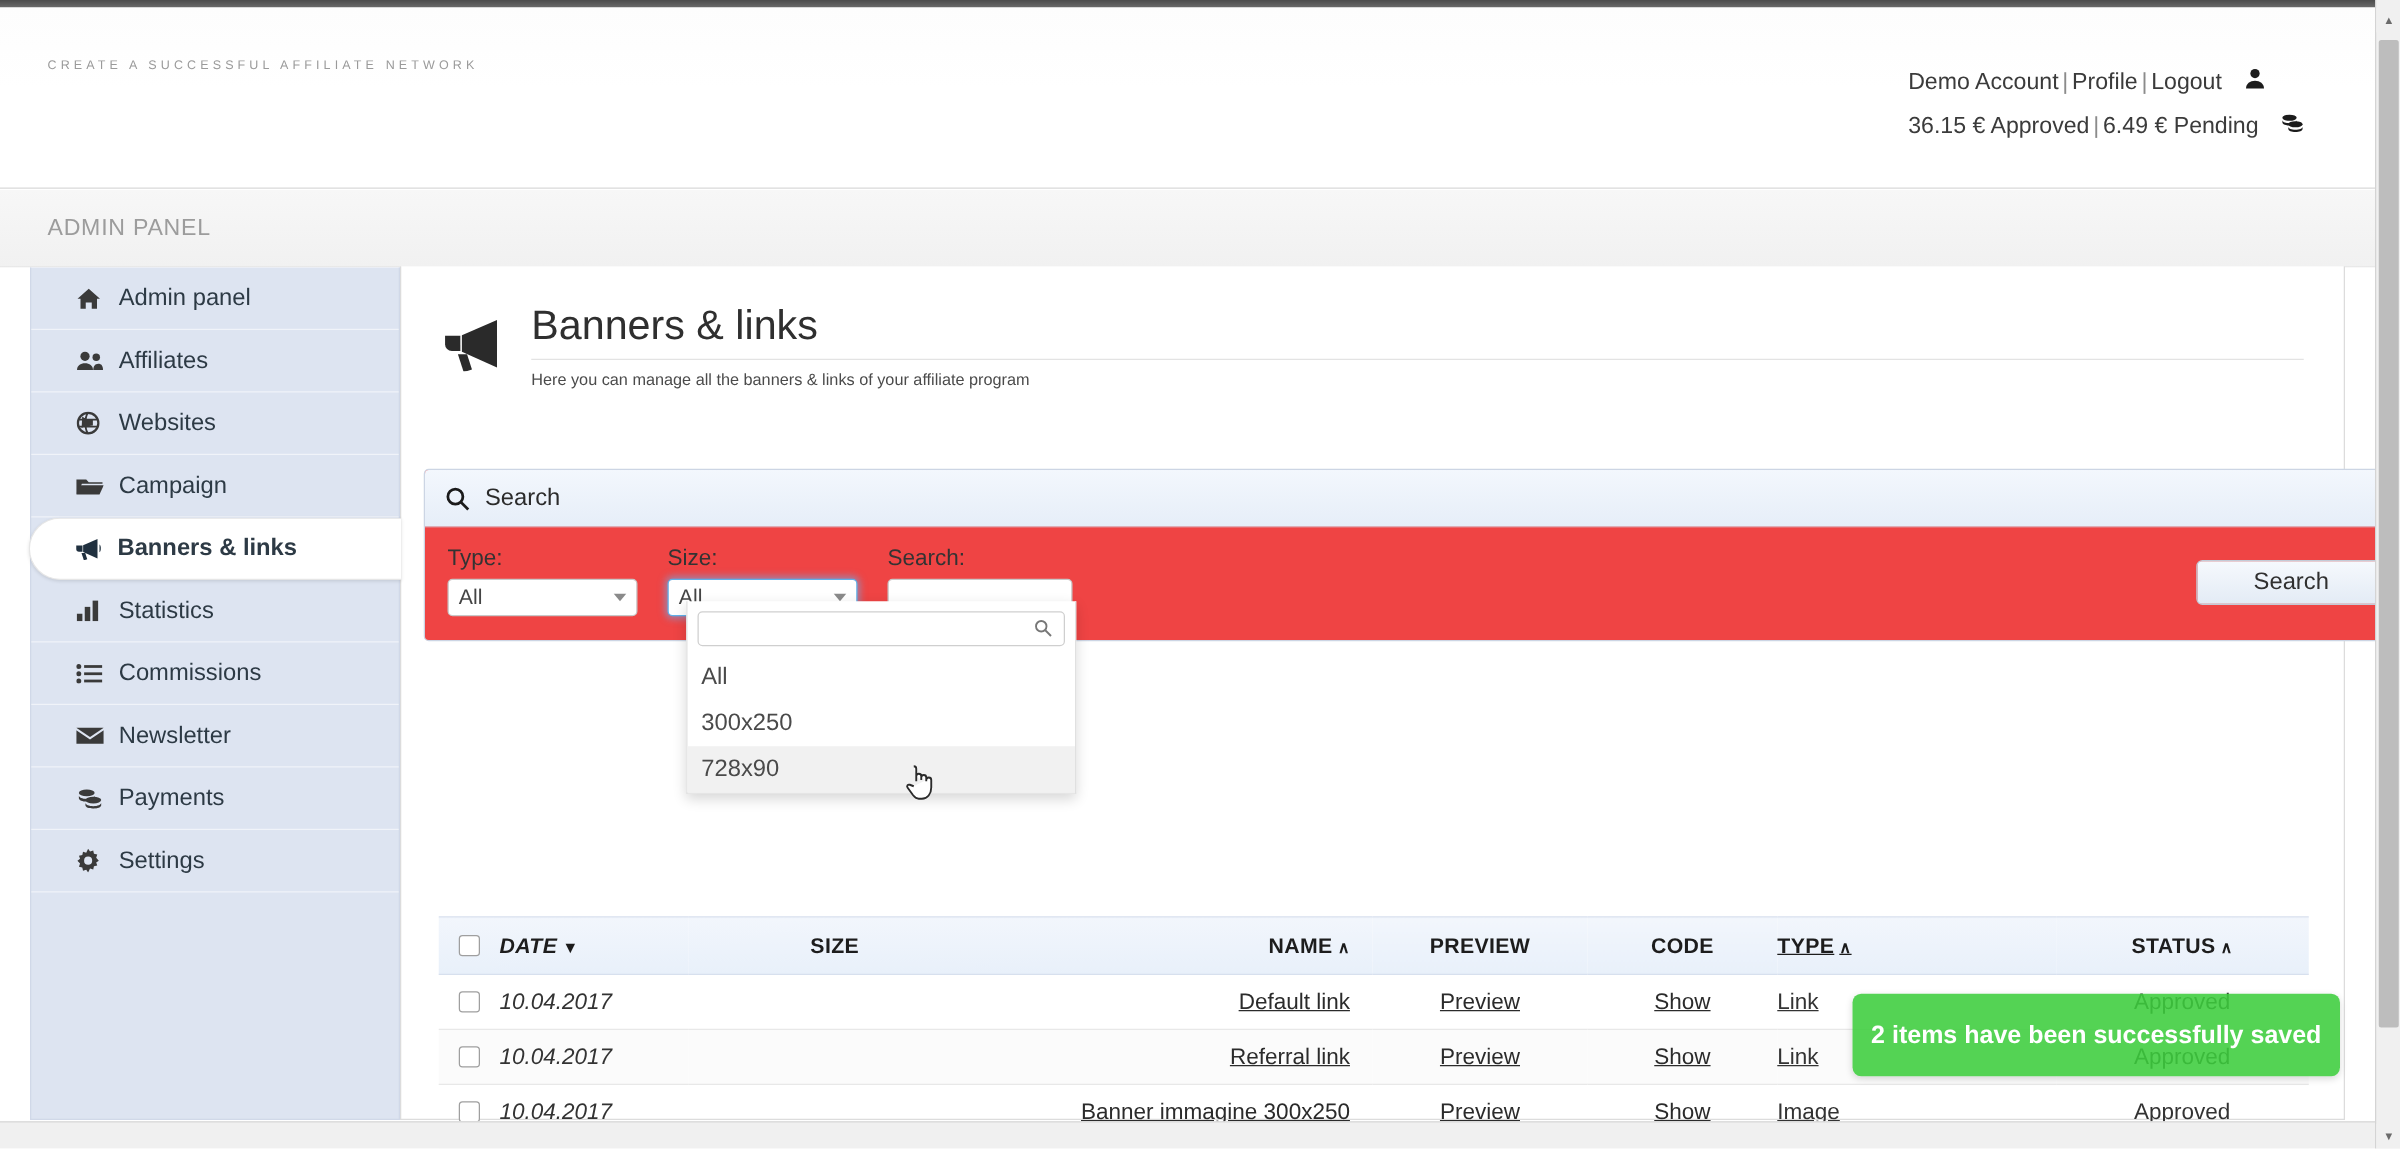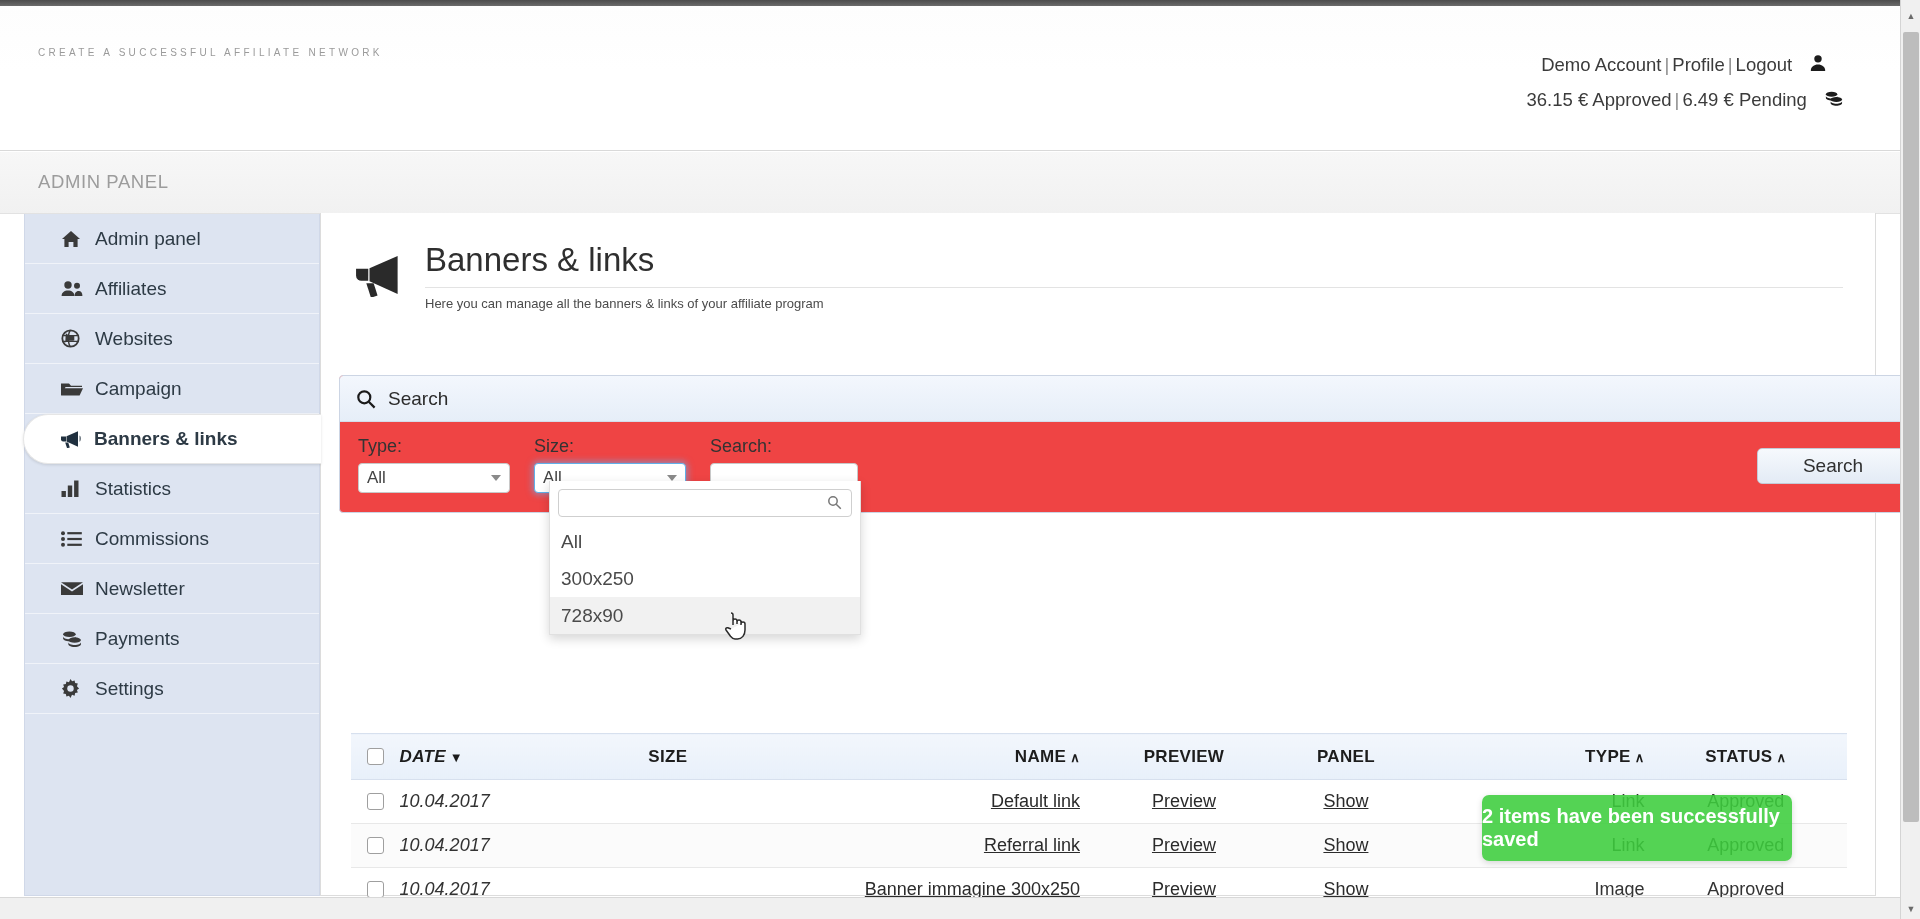--- a/index.html
+++ b/index.html
@@ -24,21 +24,21 @@
     border-bottom:1px solid #d9d9d9;
   }
   .logo { position:absolute; left:38px; top:36px; }
   .logo-main { font-size:45px; letter-spacing:-1.2px; line-height:1; white-space:nowrap; font-weight:400;}
   .logo-affil { color:#3c4b57; }
   .logo-soft { color:#7fab3c; }
   .logo-tag {
     margin-top:5px; font-size:10px; letter-spacing:3.3px; color:#9a9a9a; white-space:nowrap;
   }
   .acct {
-    position:absolute; right:56px; top:42px; text-align:center;
+    position:absolute; right:56px; top:42px; text-align:left;
     color:#3b3b3b; font-size:18.5px; line-height:33px; white-space:nowrap;
   }
   .acct .sep { color:#8b8b8b; padding:0 3px;}
   .acct a { color:#3b3b3b; text-decoration:none; }
   .acct .ico { display:inline-block; width:22px; text-align:center; margin-left:10px; color:#222; font-size:17px; vertical-align:-1px;}
 
   
   .panel-band {
     position:absolute; top:152px; left:0; width:1900px; height:62px;
     background:linear-gradient(to bottom,#f7f7f7 0%, #f1f1f1 100%);
@@ -160,32 +160,32 @@
   .tbl tbody td {
     height:44px; border-bottom:1px solid #e8e8e8; font-size:18px; color:#333;
   }
   .tbl tbody tr:nth-child(even){ background:#fbfbfb; }
   .c-chk { width:48px; text-align:center; }
   .c-date { width:150px; text-align:left;font-style:italic; }
   .c-size { width:230px; text-align:center; }
   .c-name { width:310px; text-align:right; padding-right:18px; }
   .c-prev { width:170px; text-align:center; }
   .c-code { width:150px; text-align:center; }
-  .c-type { width:220px; text-align:right; }
+  .c-type { width:220px; text-align:left;text-decoration:underline; }
   .c-stat { width:200px; text-align:center; }
   .chkbox {
     display:inline-block; width:17px; height:17px; border:1px solid #9f9f9f;
     border-radius:3px; background:#fff; vertical-align:-3px; cursor:pointer;
   }
   .lnk { color:#2b2b2b; text-decoration:underline; cursor:pointer; }
   .sort { font-size:13px; margin-left:4px; color:#1b1b1b; }
 
   
   .toast {
-    position:absolute; left:1482px; top:795px; width:310px; height:66px;
+    position:absolute; left:1482px; top:795px; width:390px; height:66px;
     background:rgba(60,205,60,.88); border-radius:7px; z-index:50;
     display:flex; align-items:center; justify-content:center;
     color:#fff; font-size:20px; font-weight:700;
     box-shadow:0 2px 6px rgba(0,0,0,.15);
   }
 
   
   .sb { position:absolute; right:0; top:0; width:20px; height:919px; background:#f0f0f0; border-left:1px solid #d4d4d4; z-index:90;}
   .sb-up, .sb-dn { position:absolute; left:0; width:20px; height:20px; display:flex; align-items:center; justify-content:center; color:#6b6b6b; font-size:9px; background:#f0f0f0;}
   .sb-up{ top:6px;} .sb-dn{ bottom:0;}
@@ -409,21 +409,21 @@
 
       <div class="tbl">
         <table>
           <thead>
             <tr>
               <th class="c-chk"><span class="chkbox"></span></th>
               <th class="c-date"><span>DATE</span><span class="sort">▼</span></th>
               <th class="c-size"><span>SIZE</span></th>
               <th class="c-name"><span>NAME</span><span class="sort">∧</span></th>
               <th class="c-prev"><span>PREVIEW</span></th>
-              <th class="c-code"><span>PANEL</span></th>
+              <th class="c-code"><span>CODE</span></th>
               <th class="c-type"><span>TYPE</span><span class="sort">∧</span></th>
               <th class="c-stat"><span>STATUS</span><span class="sort">∧</span></th>
             </tr>
           </thead>
           <tbody>
             <tr>
               <td class="c-chk"><span class="chkbox"></span></td>
               <td class="c-date">10.04.2017</td>
               <td class="c-size"></td>
               <td class="c-name"><span class="lnk">Default link</span></td>

